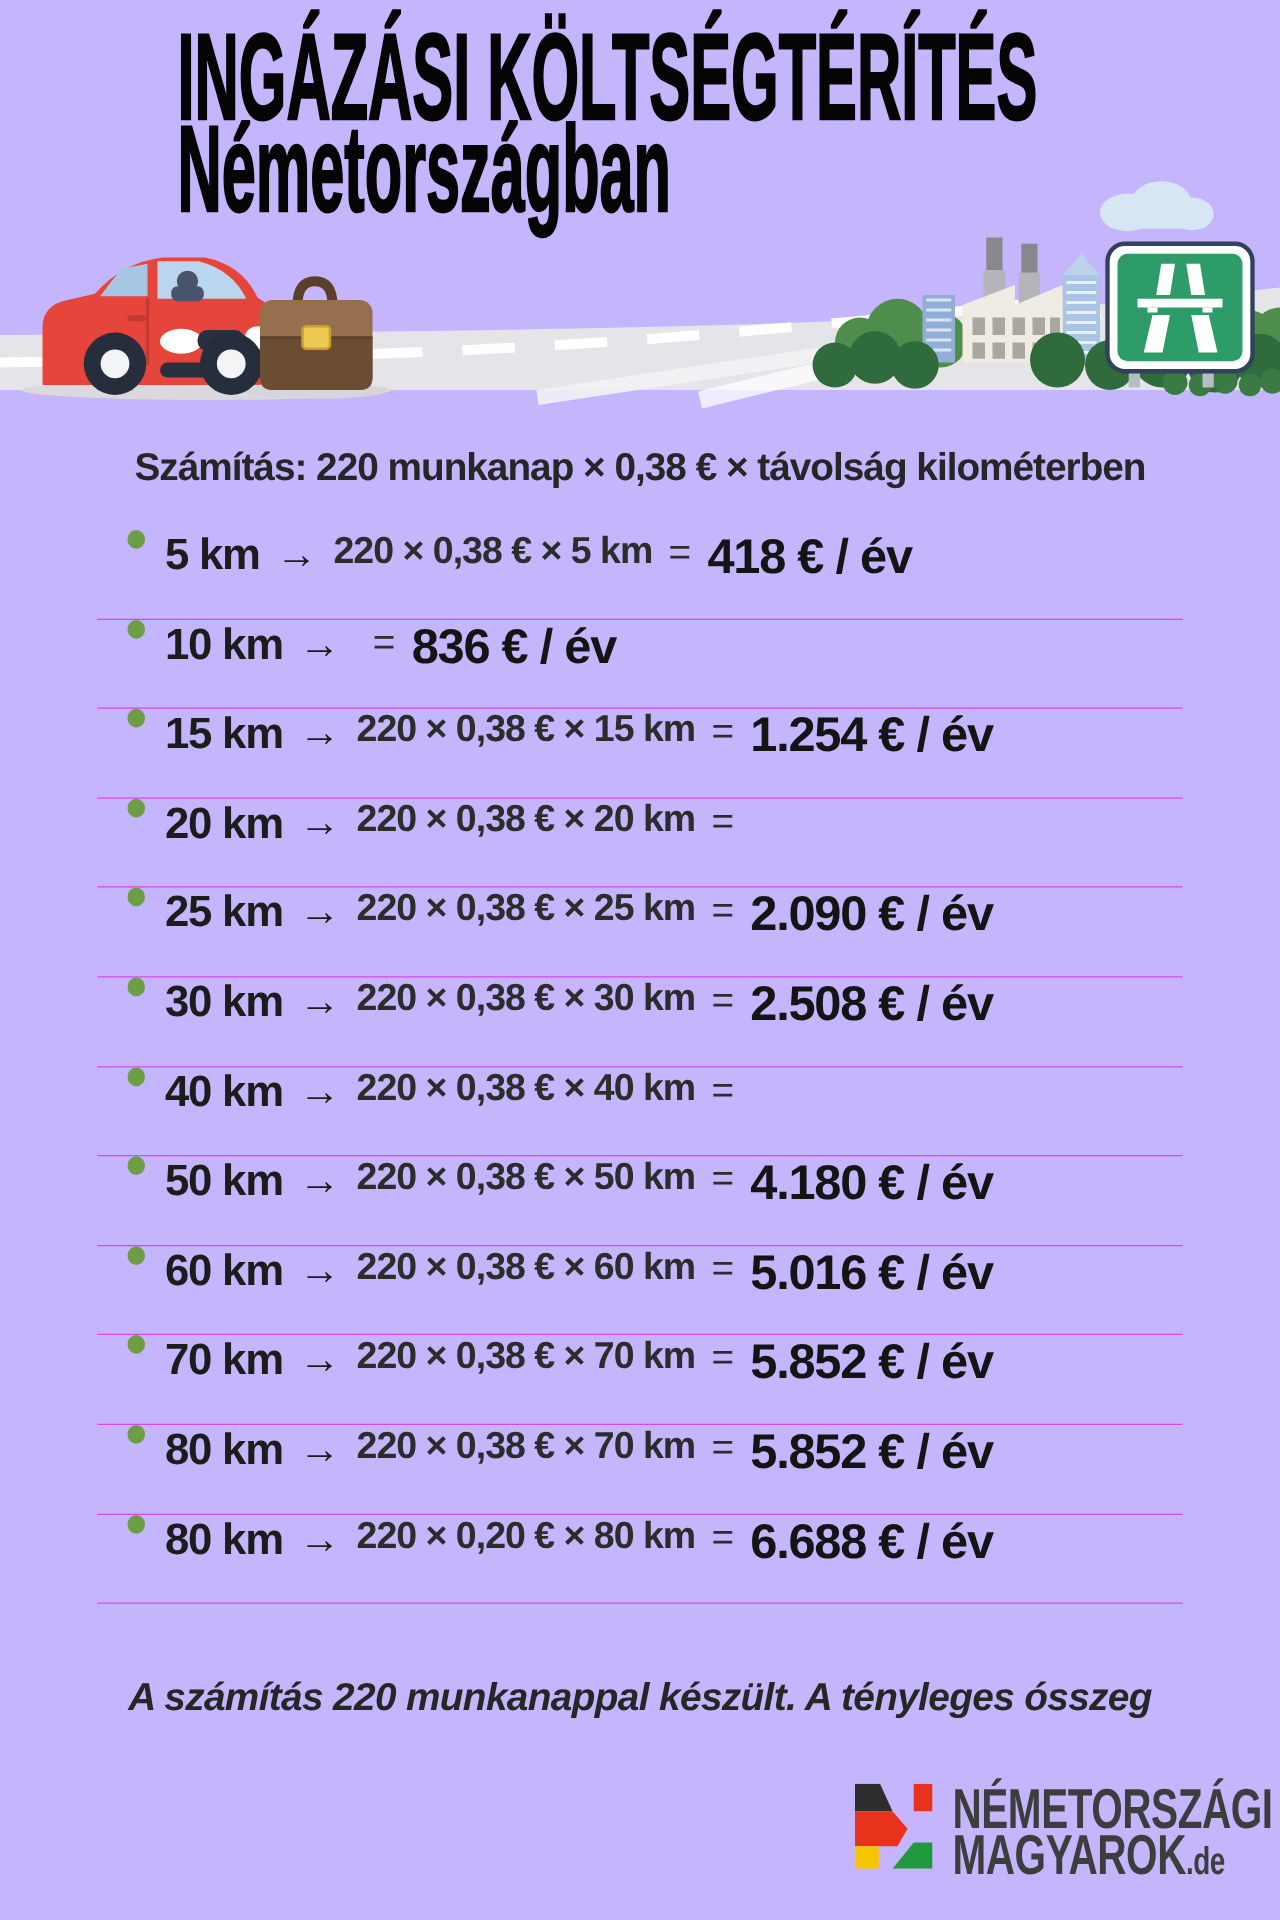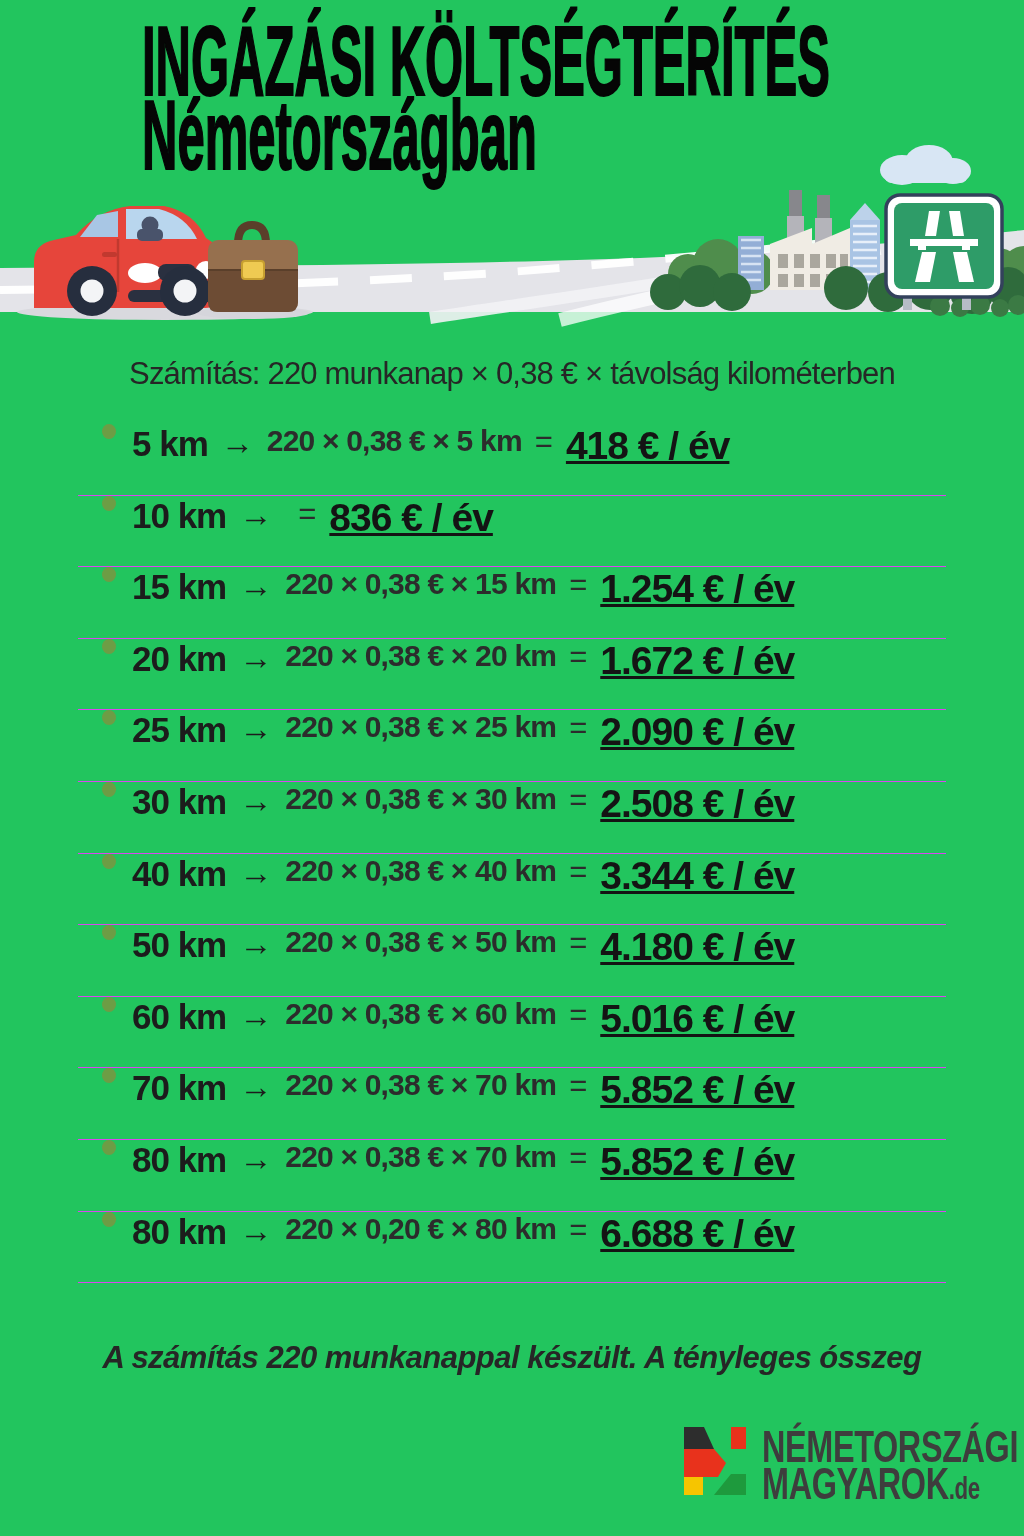--- a/index.html
+++ b/index.html
@@ -1,51 +1,51 @@
 <!DOCTYPE html>
 <html lang="hu"><head>
 <meta charset="utf-8">
 <style>
   * { margin:0; padding:0; box-sizing:border-box; }
   html,body { background:#ffffff; }
   #page {
-    position:relative; width:1024px; height:1536px; background:#22c55e;
+    position:relative; width:1024px; height:1536px; background:#c4b5fd;
     overflow:hidden; font-family:"Liberation Sans", sans-serif; color:#1e1e1e;
   }
   
   .title-line {
     position:absolute; left:142px; white-space:nowrap;
     font-weight:700; font-size:98px; line-height:1; color:#050505;
     -webkit-text-stroke:2px #050505;
     transform:scaleX(0.5); transform-origin:0 0;
   }
   #title-line1 { top:12px; }
   #title-line2 { top:86px; }
   
   #scene { position:absolute; left:0; top:140px; width:1024px; height:190px; }
   
   #formula {
     position:absolute; top:356px; left:0; width:1024px; text-align:center;
-    font-size:31px; font-weight:400; letter-spacing:-0.8px; color:#262626;
+    font-size:31px; font-weight:700; letter-spacing:-0.8px; color:#262626;
   }
   
   #list { position:absolute; top:424px; left:78px; width:868px; }
   .row {
     height:71.6px; display:flex; align-items:flex-start;
     border-bottom:1px solid #d946ef;
   }
   .bullet {
     flex:none; width:14px; height:15px; border-radius:50%;
     background:#6d9d45; margin:0 16px 0 24px;
   }
   .dist  { font-size:35px; font-weight:700; letter-spacing:-1px; color:#1c1c1c; white-space:nowrap; }
   .arrow { font-size:33px; font-weight:700; margin:0 13px 4px 13px; color:#1c1c1c; }
   .calc  { font-size:30px; font-weight:700; letter-spacing:-0.8px; color:#2c2c2c; white-space:nowrap; }
   .eq    { font-size:31px; font-weight:400; color:#2c2c2c; margin:0 13px; }
-  .result{ font-size:39px; font-weight:700; letter-spacing:-1px; color:#141414; white-space:nowrap;text-decoration:underline; }
+  .result{ font-size:39px; font-weight:700; letter-spacing:-1px; color:#141414; white-space:nowrap; }
   
   #footnote {
     position:absolute; top:1306px; left:0; width:1024px; text-align:center;
     font-size:31px; font-style:italic; font-weight:700; letter-spacing:-0.5px;
     line-height:48px; color:#262626;margin-top:28px;
   }
   
   #logo-mark { position:absolute; left:684px; top:1427px; width:62px; height:68px; }
   .logo-line {
     position:absolute; left:762px; white-space:nowrap; color:#3e3d3d;
@@ -206,21 +206,20 @@
       <span class="calc">220 × 0,38 € × 15 km</span>
       <span class="eq">=</span>
       <span class="result">1.254 € / év</span>
     </div>
     <div class="row">
       <span class="bullet"></span>
       <span class="dist">20 km</span>
       <span class="arrow">→</span>
       <span class="calc">220 × 0,38 € × 20 km</span>
       <span class="eq">=</span>
-      <span class="result">1.672 € / év</span>
     </div>
     <div class="row">
       <span class="bullet"></span>
       <span class="dist">25 km</span>
       <span class="arrow">→</span>
       <span class="calc">220 × 0,38 € × 25 km</span>
       <span class="eq">=</span>
       <span class="result">2.090 € / év</span>
     </div>
     <div class="row">
@@ -230,21 +229,20 @@
       <span class="calc">220 × 0,38 € × 30 km</span>
       <span class="eq">=</span>
       <span class="result">2.508 € / év</span>
     </div>
     <div class="row">
       <span class="bullet"></span>
       <span class="dist">40 km</span>
       <span class="arrow">→</span>
       <span class="calc">220 × 0,38 € × 40 km</span>
       <span class="eq">=</span>
-      <span class="result">3.344 € / év</span>
     </div>
     <div class="row">
       <span class="bullet"></span>
       <span class="dist">50 km</span>
       <span class="arrow">→</span>
       <span class="calc">220 × 0,38 € × 50 km</span>
       <span class="eq">=</span>
       <span class="result">4.180 € / év</span>
     </div>
     <div class="row">

